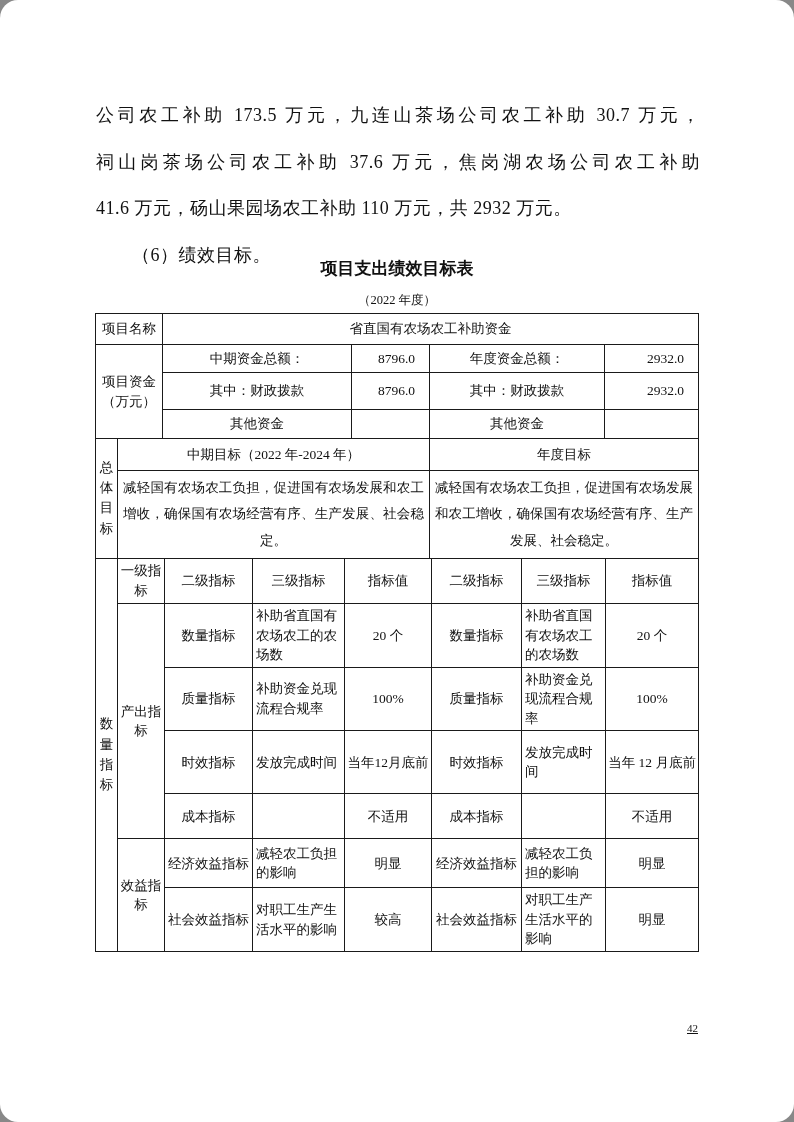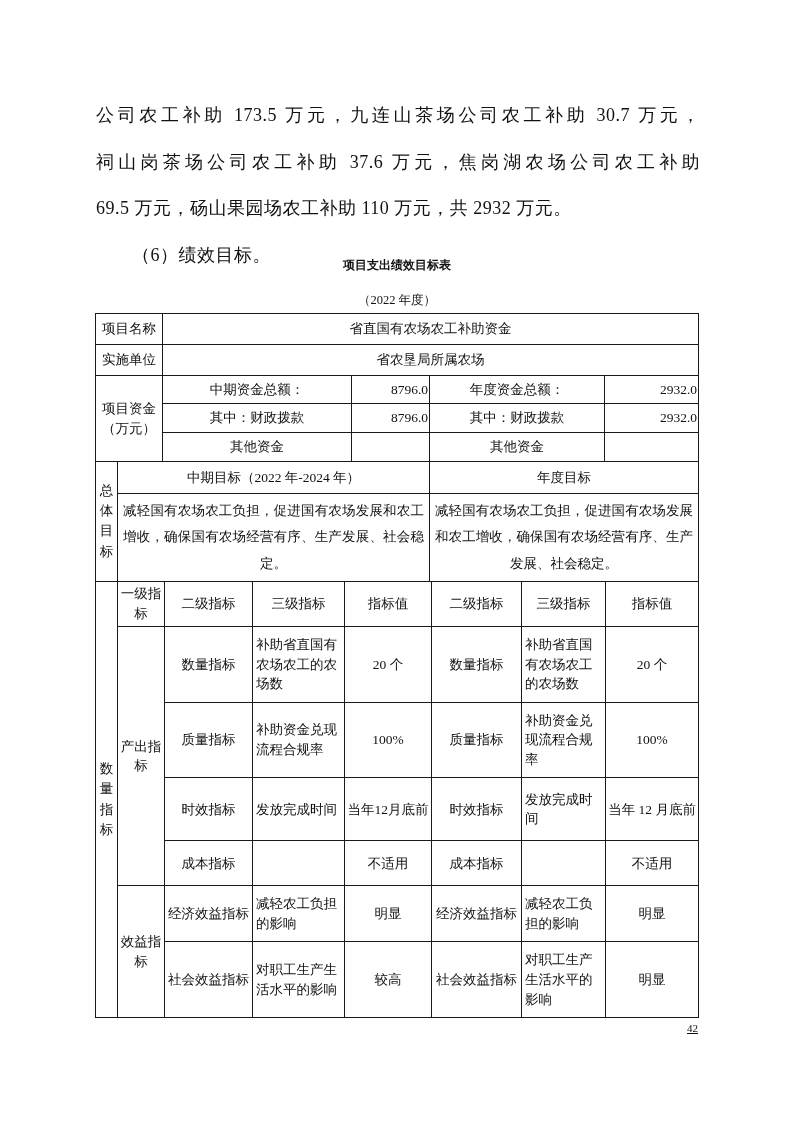--- a/index.html
+++ b/index.html
@@ -1,92 +1,89 @@
 <!DOCTYPE html>
 <html><head>
 <meta charset="utf-8">
 <style>
   * { margin:0; padding:0; box-sizing:border-box; }
   html,body { background:#888; }
   .page {
     width:794px; height:1122px; position:relative; background:#ffffff;
     margin:0 auto; font-family:"Liberation Serif","DejaVu Serif",serif; color:#111;
     overflow:hidden;
+    border-radius:18px;
   }
   .body-text { position:absolute; left:96px; top:92px; width:604px; font-size:18px; }
   .para-line { line-height:46.5px; text-align:justify; text-align-last:justify; white-space:nowrap; letter-spacing:0.5px; }
   .para-line.last { text-align-last:left; white-space:normal; }
   .sub-item { line-height:46.5px; text-indent:36px; letter-spacing:0.5px; }
   .tbl-title {
     position:absolute; left:0; top:257px; width:100%; text-align:center;
-    font-family:"Liberation Sans","DejaVu Sans",sans-serif; font-weight:bold; font-size:12px;
+    font-family:"Liberation Sans","DejaVu Sans",sans-serif; font-weight:bold; font-size:17px;
   }
   .tbl-subtitle { position:absolute; left:0; top:292px; width:100%; text-align:center; font-size:12.5px; }
   .tbl-wrap { position:absolute; left:95px; top:313px; width:604px; }
   table { border-collapse:collapse; width:604px; table-layout:fixed; font-size:13.5px; }
   table + table { margin-top:-1px; }
   td { border:1px solid #1a1a1a; padding:1px 2px; vertical-align:middle; text-align:center; line-height:1.45; overflow:hidden; }
   td.al { text-align:center; }
-  td.ar { text-align:right; padding-right:1px; }
+  td.ar { text-align:right; padding-right:14px; }
   td.vert { padding:10px 0; line-height:1.5; font-size:13.5px; word-break:break-all; }
   td.goal { text-align:justify; text-align-last:center; padding:4px 5px; line-height:1.95; }
-  td.ind-l3 { text-align:left; padding:8px 3px; word-break:break-all; }
+  td.ind-l3 { text-align:left; padding:2px 3px; word-break:break-all; }
   .page-num { position:absolute; right:96px; top:1022px; font-size:11px;text-decoration:underline; }
 </style>
 </head>
 <body>
 
 <div class="page">
 
   <div class="body-text">
     <div class="para-line">公司农工补助 173.5 万元，九连山茶场公司农工补助 30.7 万元，</div>
     <div class="para-line">祠山岗茶场公司农工补助 37.6 万元，焦岗湖农场公司农工补助</div>
-    <div class="para-line last">69.5 万元，砀山果园场农工补助 110 万元，共 2932 万元。</div>
+    <div class="para-line last">41.6 万元，砀山果园场农工补助 110 万元，共 2932 万元。</div>
     <div class="sub-item">（6）绩效目标。</div>
   </div>
 
   <div class="tbl-title">项目支出绩效目标表</div>
   <div class="tbl-subtitle">（2022 年度）</div>
 
   <div class="tbl-wrap">
 
     <table>
       <colgroup>
           <col style="width:67px">
           <col>
         </colgroup>
       <tbody>
           <tr style="height:31px">
         <td>项目名称</td>
         <td>省直国有农场农工补助资金</td>
-      </tr>
-      <tr style="height:31px">
-        <td>实施单位</td>
-        <td>省农垦局所属农场</td>
       </tr>
     </tbody>
       </table>
 
     <table>
       <colgroup>
           <col style="width:67px">
           <col style="width:189px">
           <col style="width:78px">
           <col style="width:175px">
           <col>
         </colgroup>
       <tbody>
           <tr style="height:28px">
         <td rowspan="3" style="padding:1px 4px">项目资金（万元）</td>
         <td class="al">中期资金总额：</td>
         <td class="ar">8796.0</td>
         <td class="al">年度资金总额：</td>
         <td class="ar">2932.0</td>
       </tr>
-      <tr style="height:29px">
+      <tr style="height:37px">
         <td>其中：财政拨款</td>
         <td class="ar">8796.0</td>
         <td>其中：财政拨款</td>
         <td class="ar">2932.0</td>
       </tr>
       <tr style="height:29px">
         <td>其他资金</td>
         <td class="ar"></td>
         <td>其他资金</td>
         <td class="ar"></td>

